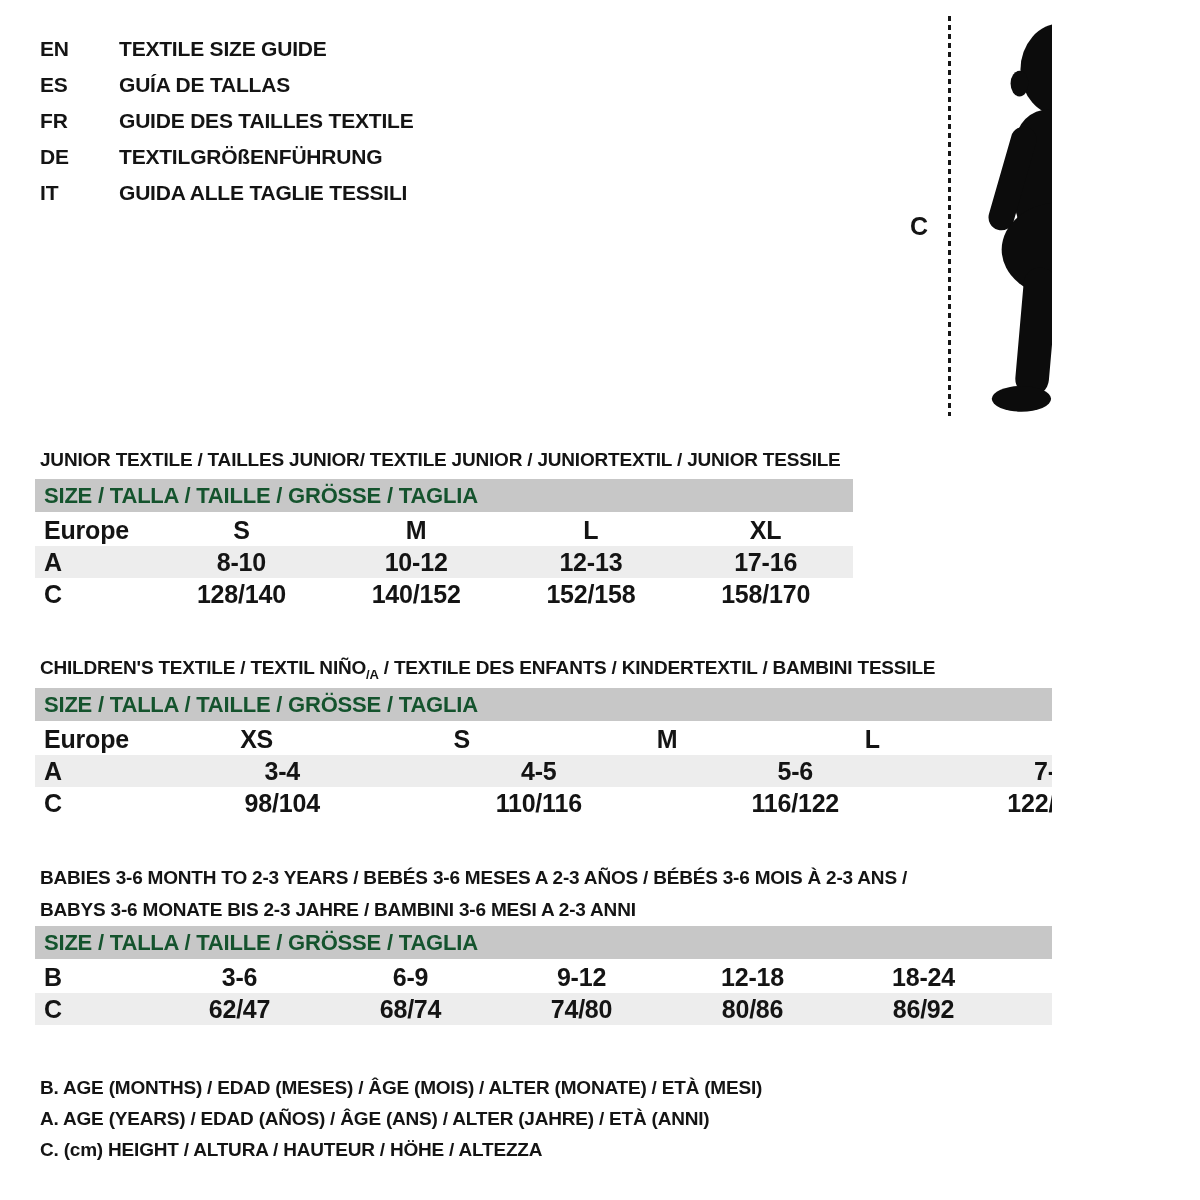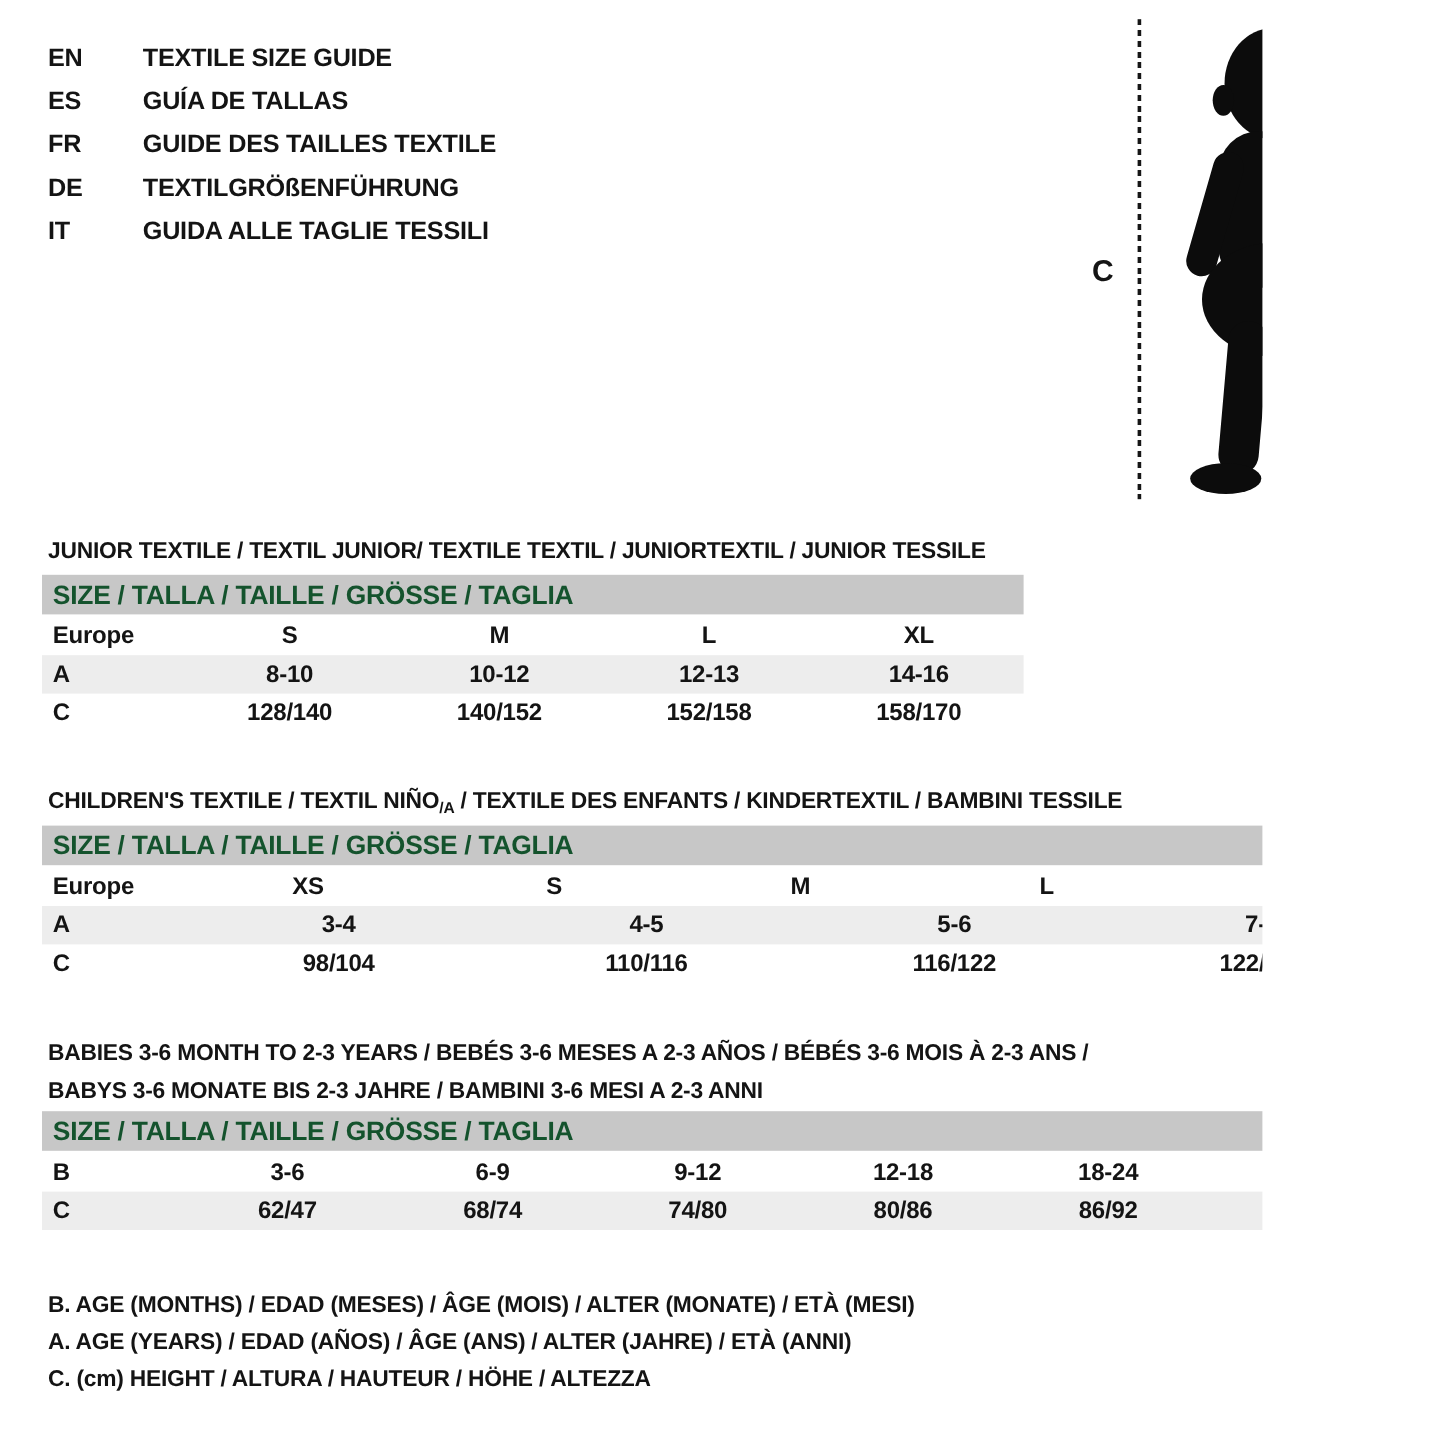--- a/index.html
+++ b/index.html
@@ -27,21 +27,21 @@
   .sec-title{position:absolute;left:40px;font-size:19px;letter-spacing:-0.2px;white-space:nowrap;}
   .sec-title .subscript{font-size:13px;vertical-align:sub;}
   .two-line{line-height:32px;}
   
   .gtable{position:absolute;left:35px;}
   .thead{
     height:33px;line-height:34px;background:#c7c7c7;color:#14532d;
     font-size:22px;padding-left:9px;letter-spacing:-0.2px;
     margin-bottom:2px;
   }
-  .trow{display:flex;height:32px;line-height:32px;font-size:20px;letter-spacing:-0.2px;}
+  .trow{display:flex;height:32px;line-height:32px;font-size:25px;letter-spacing:-0.2px;}
   .trow.shaded{background:#ededed;}
   .tlabel{flex:0 0 110px;padding-left:9px;text-align:left;}
   .tcell{flex:1;text-align:center;}
   
   .legend{position:absolute;left:40px;top:1072px;font-size:19px;line-height:31px;letter-spacing:-0.2px;}
 </style>
 </head>
 <body>
 
 <div class="canvas">
@@ -80,36 +80,36 @@
       <rect x="26" y="106" width="26" height="108" rx="13" transform="rotate(16 39 160)"></rect>
       <rect x="120" y="106" width="26" height="96" rx="13" transform="rotate(-14 133 154)"></rect>
       <ellipse cx="88" cy="232" rx="60" ry="48"></ellipse>
       <rect x="46" y="250" width="34" height="130" rx="17" transform="rotate(5 63 315)"></rect>
       <rect x="96" y="248" width="34" height="128" rx="17" transform="rotate(-5 113 312)"></rect>
       <ellipse cx="48" cy="383" rx="30" ry="13"></ellipse>
       <ellipse cx="128" cy="378" rx="27" ry="12"></ellipse>
     </g>
   </svg>
 
-  <h2 class="sec-title" style="top:433px">JUNIOR TEXTILE / TEXTIL JUNIOR/ TEXTILE TEXTIL / JUNIORTEXTIL / JUNIOR TESSILE</h2>
+  <h2 class="sec-title" style="top:433px">JUNIOR TEXTILE / TAILLES JUNIOR/ TEXTILE JUNIOR / JUNIORTEXTIL / JUNIOR TESSILE</h2>
   <div class="gtable" style="top:479px;width:818px">
     <div class="thead">SIZE / TALLA / TAILLE / GRÖSSE / TAGLIA</div>
     <div class="trow">
       <span class="tlabel">Europe</span>
       <span class="tcell">S</span>
       <span class="tcell">M</span>
       <span class="tcell">L</span>
       <span class="tcell">XL</span>
     </div>
     <div class="trow shaded">
       <span class="tlabel">A</span>
       <span class="tcell">8-10</span>
       <span class="tcell">10-12</span>
       <span class="tcell">12-13</span>
-      <span class="tcell">14-16</span>
+      <span class="tcell">17-16</span>
     </div>
     <div class="trow">
       <span class="tlabel">C</span>
       <span class="tcell">128/140</span>
       <span class="tcell">140/152</span>
       <span class="tcell">152/158</span>
       <span class="tcell">158/170</span>
     </div>
   </div>
 

